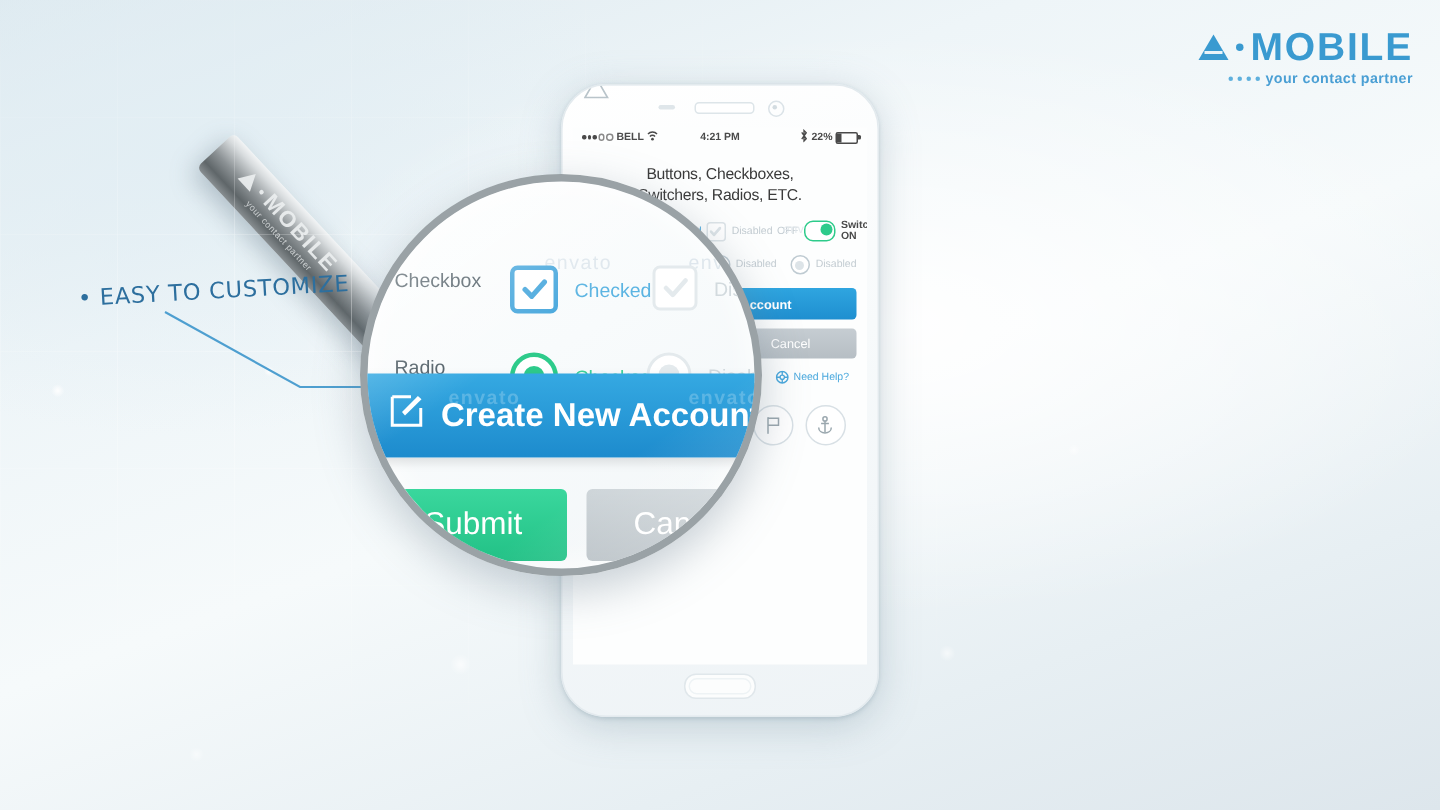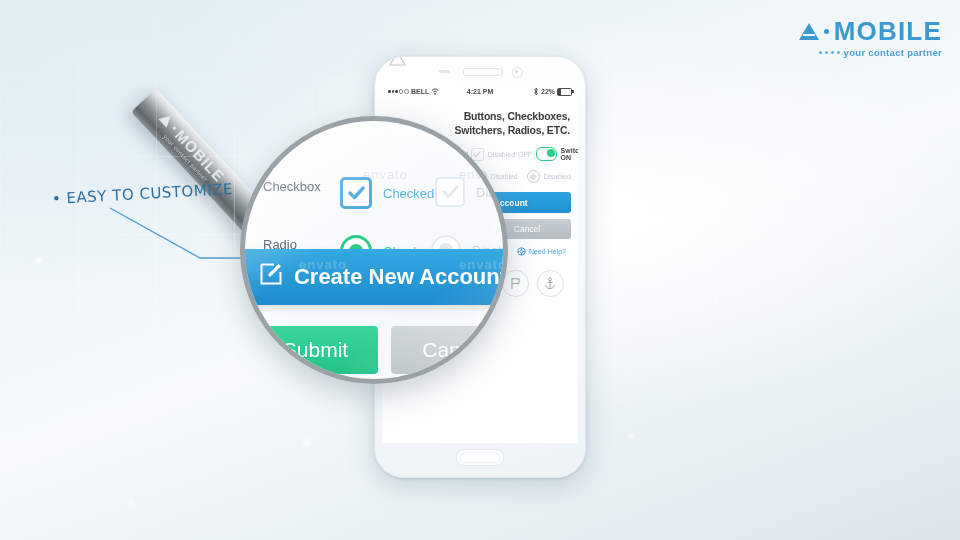--- a/index.html
+++ b/index.html
@@ -57,21 +57,21 @@
   .statusbar{display:flex;align-items:center;height:13px;padding:0 6px;font-size:7px;color:#4a4a4a;font-weight:bold;}
   .sb-left{display:flex;align-items:center;gap:2px;flex:1;}
   .sb-dots{display:flex;gap:1px;align-items:center;}
   .sb-dots i{width:2.6px;height:2.6px;border-radius:50%;background:#4a4a4a;display:block;}
   .sb-dots i.off{background:none;border:.6px solid #8a8a8a;}
   .sb-mid{font-size:7px;font-weight:bold;}
   .sb-right{display:flex;align-items:center;gap:2px;flex:1;justify-content:flex-end;}
   .batt{width:13px;height:6px;border:1px solid #4a4a4a;border-radius:1.5px;position:relative;}
   .batt::after{content:"";position:absolute;right:-2.5px;top:1.5px;width:1.5px;height:3px;background:#4a4a4a;border-radius:0 1px 1px 0;}
   .batt i{display:block;height:100%;width:22%;background:#4a4a4a;}
-  .scr-title{text-align:right;font-weight:bold;font-size:10.5px;color:#3b3b3b;line-height:1.35;margin-top:11px;padding:0 8px;letter-spacing:-.2px;}
+  .scr-title{text-align:center;font-weight:normal;font-size:10.5px;color:#3b3b3b;line-height:1.35;margin-top:11px;padding:0 8px;letter-spacing:-.2px;}
   .scr-wm{position:absolute;font-size:8px;color:#e3e9ed;letter-spacing:.5px;pointer-events:none;}
 
   .rowblk{margin-top:10px;padding:0 7px;}
   .crow{display:flex;align-items:center;margin-bottom:9px;gap:3px;}
   .cell{display:flex;align-items:center;gap:4px;}
   .cell.w1{width:44px;}
   .cell.w2{width:50px;}
   .lbl{font-size:7px;color:#5d6b73;}
   .lbl.on{color:#49a8dd;}
   .lbl.gn{color:#2ecb8b;}

